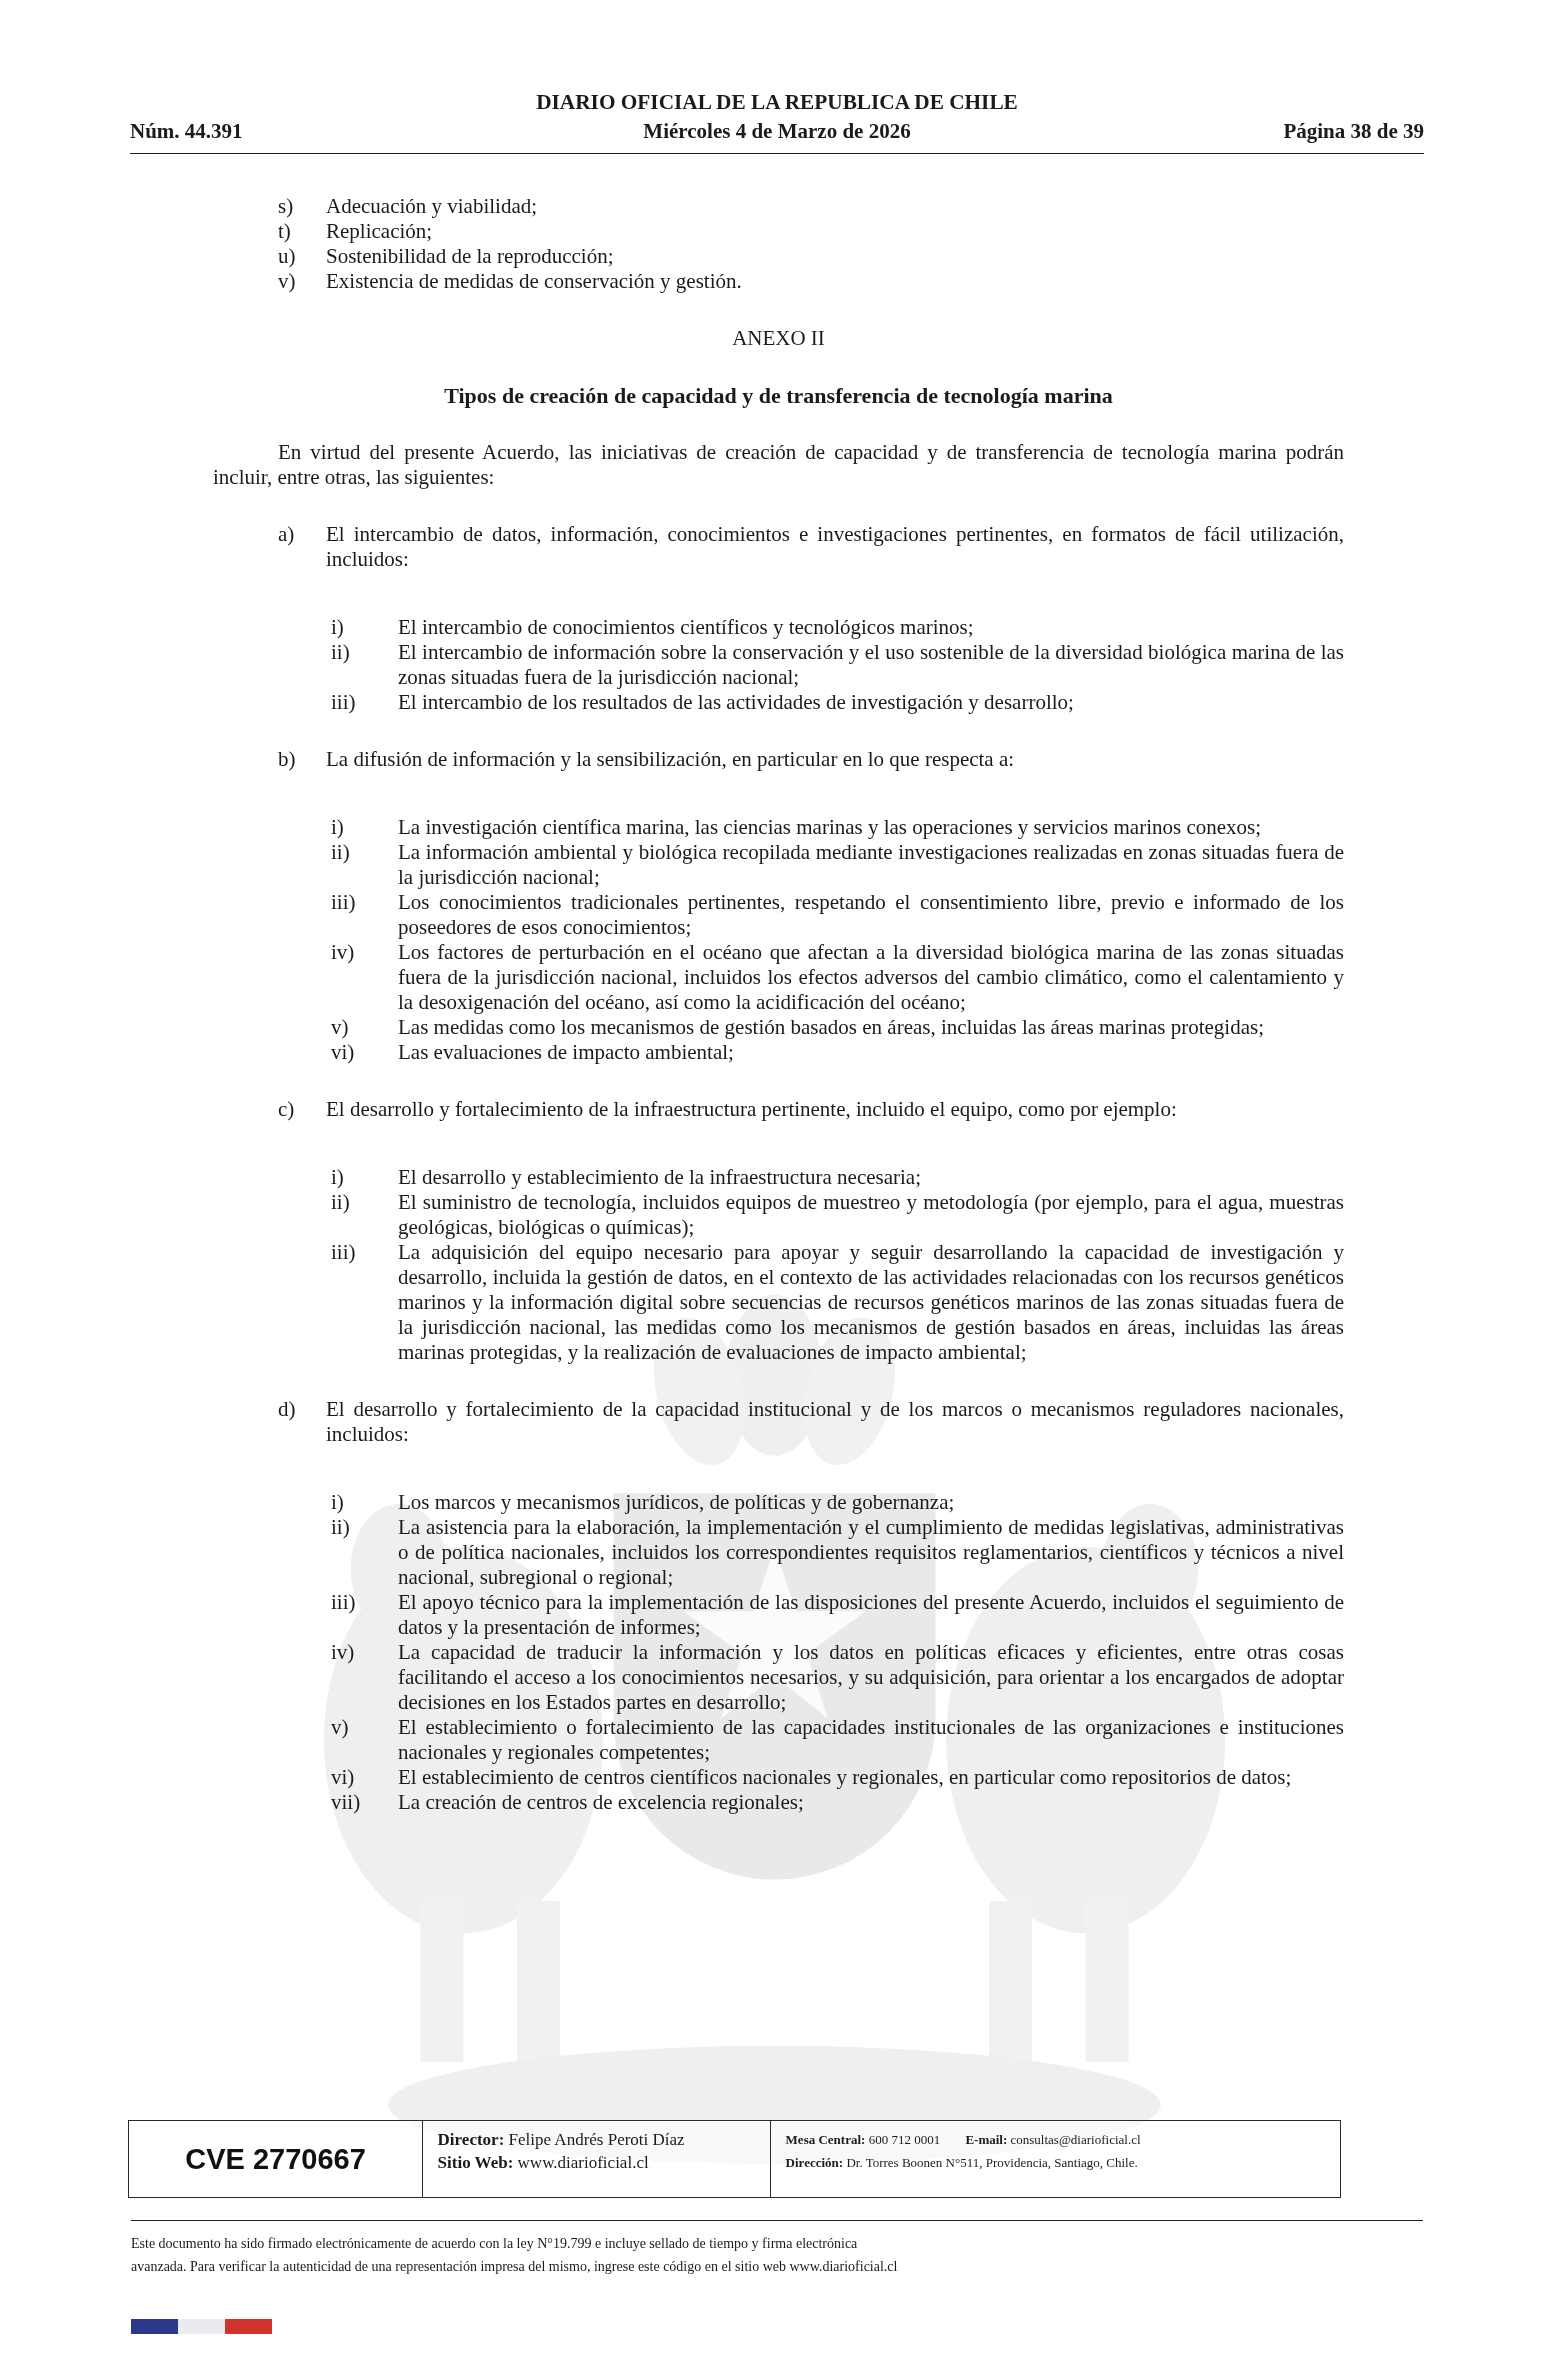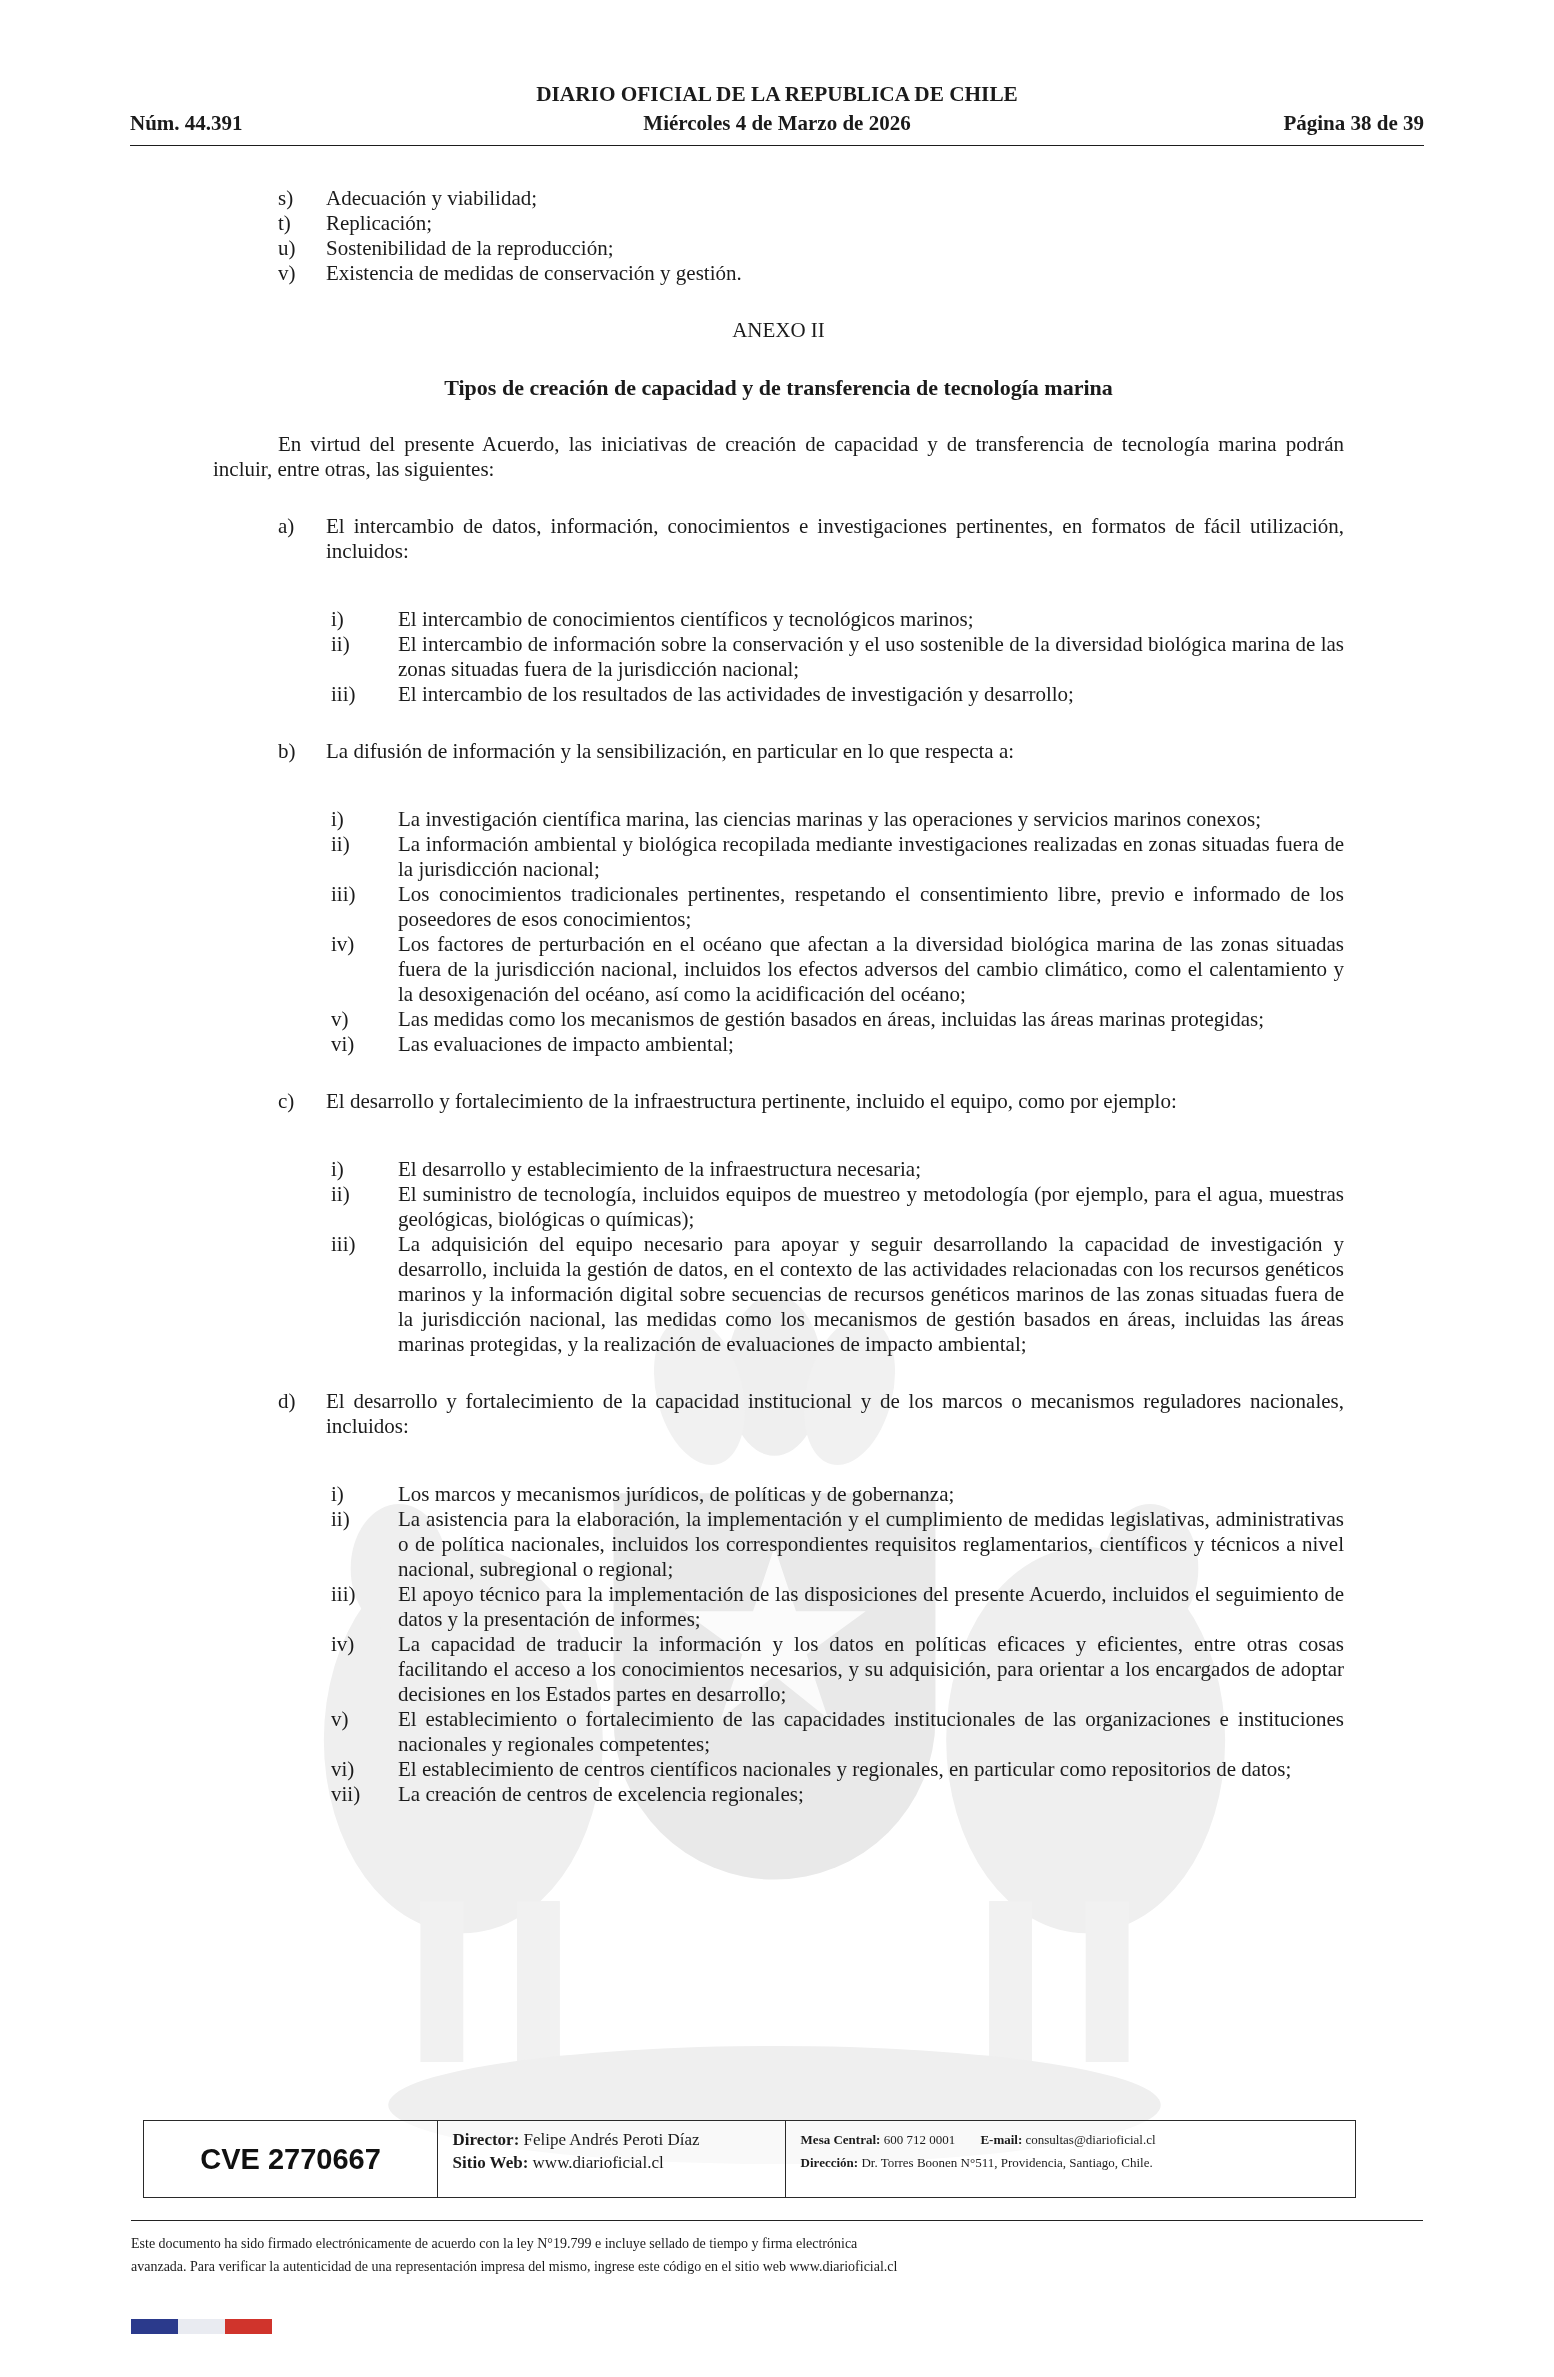--- a/index.html
+++ b/index.html
@@ -7,41 +7,41 @@
     position:relative;
     width:1554px;height:2377px;
     background:#ffffff;
     font-family:"Liberation Serif",serif;
     color:#1b1b1b;
     overflow:hidden;
   }
   
   .watermark{position:absolute;left:238px;top:1262px;width:1073px;height:1085px;z-index:0;}
   
-  .header{position:relative;z-index:1;margin:4px 130px;padding-top:77px;}
+  .header{position:relative;z-index:1;margin:12px 130px;padding-top:77px;}
   .h-title{text-align:center;font-weight:700;font-size:21.3px;line-height:27px;}
   .h-row{display:flex;align-items:baseline;font-weight:700;font-size:21px;line-height:27px;margin-top:2.4px;}
   .h-left{flex:1;text-align:left;}
   .h-center{flex:0 1 auto;text-align:center;}
   .h-right{flex:1;text-align:right;}
   .h-rule{border-top:1.8px solid #1d1d1d;margin-top:7.3px;}
   
   .content{position:relative;z-index:1;margin:40px 210px 0 213px;font-size:21px;line-height:25px;text-align:justify;}
   .centered{text-align:center;}
   .annex-title{font-weight:700;font-size:22px;}
   .intro-par{text-indent:65px;}
   .li1{position:relative;padding-left:113px;}
   .li1>.lbl{position:absolute;left:65px;top:0;}
   .li2{position:relative;padding-left:185px;}
   .li2>.lbl{position:absolute;left:118px;top:0;}
   .mt-lg{margin-top:32px;}
   .mt-md{margin-top:43px;}
   
   .footer-box{
-    position:absolute;z-index:1;left:143px;top:2120px;width:1213px;height:78px;
+    position:absolute;z-index:1;left:128px;top:2120px;width:1213px;height:78px;
     border:1.8px solid #2a2a2a;box-sizing:border-box;display:flex;background:rgba(255,255,255,0.6);
   }
   .footer-box *{box-sizing:border-box;}
   .cve-cell{width:293px;display:flex;align-items:center;justify-content:center;
     font-family:"Liberation Sans",sans-serif;font-weight:700;font-size:29px;color:#111;}
   .dir-cell{width:349px;border-left:1.2px solid #2a2a2a;border-right:1.2px solid #2a2a2a;
     padding:7.3px 0 0 14.6px;font-size:17px;line-height:23px;}
   .contact-cell{flex:1;padding:7.3px 0 0 14.6px;font-size:13px;line-height:23px;}
   .lab{font-weight:700;}
   .ml{margin-left:22px;}

